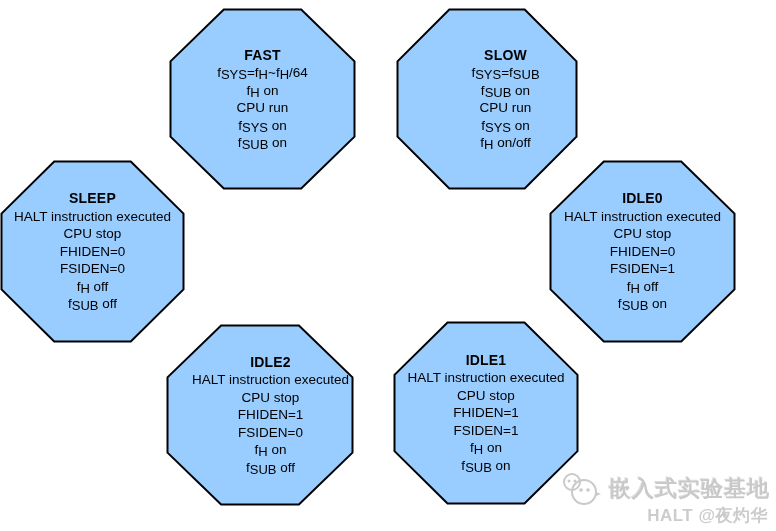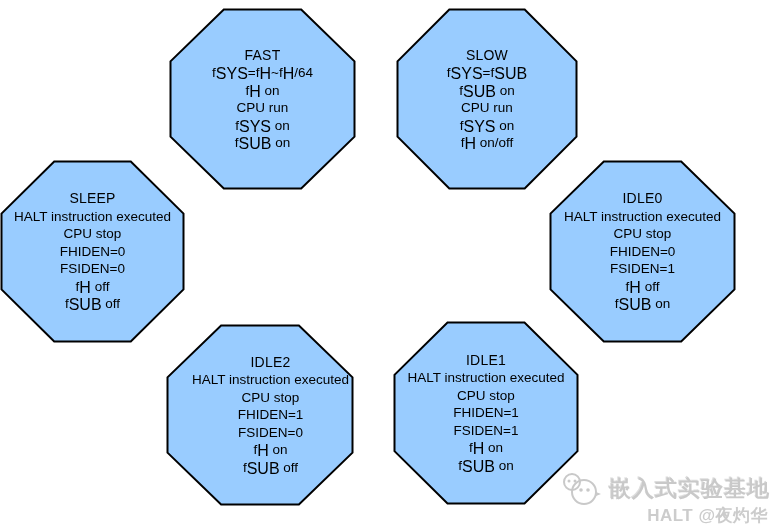--- a/index.html
+++ b/index.html
@@ -16,24 +16,24 @@
   .octagon-svg { position: absolute; left: 0; top: 0; display: block; }
   .mode-content {
     position: absolute; inset: 0;
     display: flex; flex-direction: column;
     align-items: center; justify-content: center;
     text-align: center;
     color: #000000;
     font-size: 13.5px;
     line-height: 17.5px;
   }
-  .mode-title { font-weight: normal; font-size: 14px; letter-spacing: 0.2px; }
+  .mode-title { font-weight: bold; font-size: 14px; letter-spacing: 0.2px; }
   .mode-line { white-space: nowrap; }
   .mode-line sub {
-    font-size: 16px;
+    font-size: 13px;
     line-height: 0;
     vertical-align: -2px;
   }
 
   .watermark {
     position: absolute;
     right: 6px; bottom: 4px;
     text-align: right;
     user-select: none;
   }
@@ -68,21 +68,21 @@
     </svg>
     <div class="mode-content">
       <div class="mode-title">FAST</div>
     <div class="mode-line">f<sub>SYS</sub>=f<sub>H</sub>~f<sub>H</sub>/64</div>
         <div class="mode-line">f<sub>H</sub> on</div>
         <div class="mode-line">CPU run</div>
         <div class="mode-line">f<sub>SYS</sub> on</div>
         <div class="mode-line">f<sub>SUB</sub> on</div>
       </div>
   </div>
-    <div class="mode" style="left: 396px; top: 8px; width: 182px; height: 182px;">
+    <div class="mode" style="left: 396px; top: 8px; width: 182px; height: 182px; padding-left: 37px;">
     <svg class="octagon-svg" width="182" height="182" viewBox="0 0 182 182">
       <polygon points="53.3,1.5 128.7,1.5 180.5,53.3 180.5,128.7 128.7,180.5 53.3,180.5 1.5,128.7 1.5,53.3" fill="#99CCFF" stroke="#000000" stroke-width="2"></polygon>
     </svg>
     <div class="mode-content">
       <div class="mode-title">SLOW</div>
     <div class="mode-line">f<sub>SYS</sub>=f<sub>SUB</sub></div>
         <div class="mode-line">f<sub>SUB</sub> on</div>
         <div class="mode-line">CPU run</div>
         <div class="mode-line">f<sub>SYS</sub> on</div>
         <div class="mode-line">f<sub>H</sub> on/off</div>

